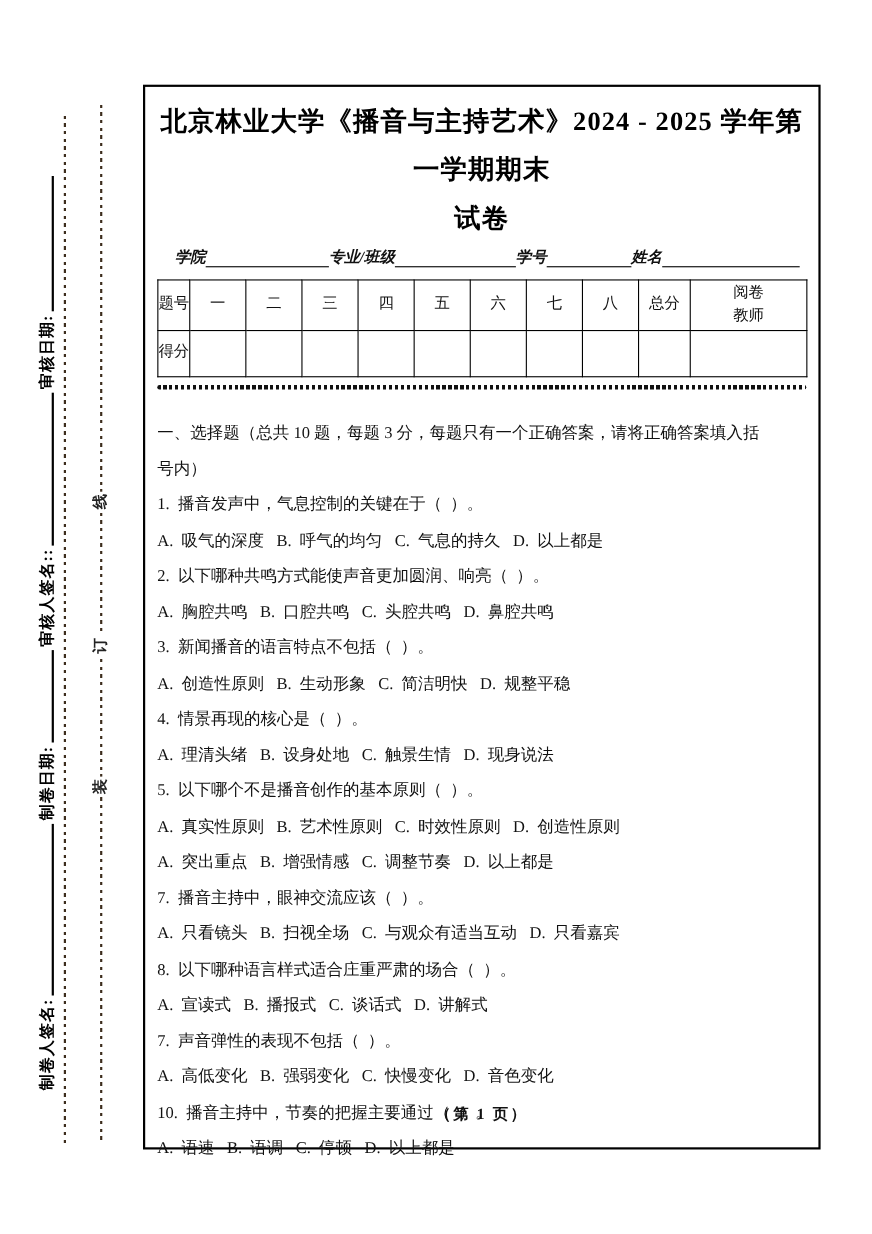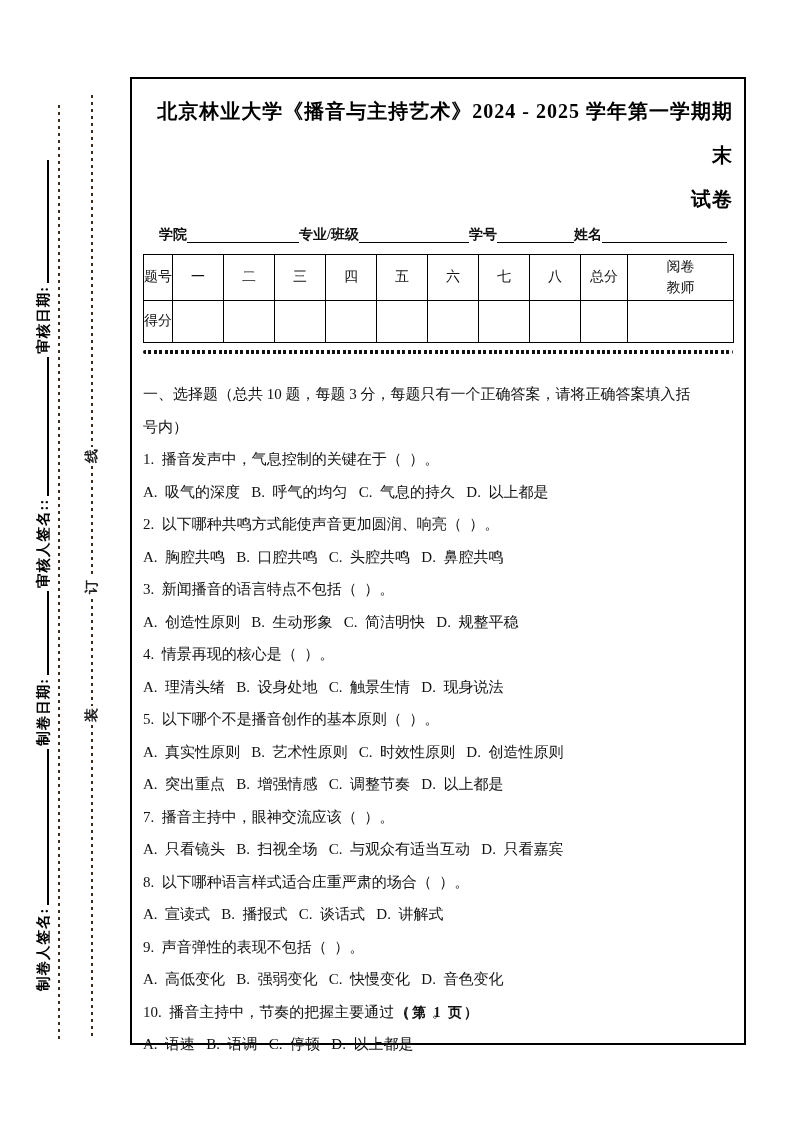--- a/index.html
+++ b/index.html
@@ -35,30 +35,30 @@
     background:#fff;color:#222;font-size:14px;font-weight:bold;
     text-align:center;line-height:18px;transform:rotate(-90deg);
   }
 
   
   .frame{
     position:absolute;left:130px;top:77px;width:616px;height:968px;
     border:2px solid #000;box-sizing:border-box;padding:0 11px;
   }
   .title{
-    margin-top:10px;text-align:right;font-weight:bold;
-    font-size:20px;line-height:44px;letter-spacing:1px;color:#000;font-family:Liberation Serif, serif;
+    margin-top:10px;text-align:center;font-weight:bold;
+    font-size:24px;line-height:44px;letter-spacing:1px;color:#000;font-family:Liberation Serif, serif;
   }
   .title .t2{display:block;}
 
   .info-row{
     margin-top:3px;display:flex;align-items:flex-end;
     font-size:14px;font-weight:bold;padding:0 6px 0 16px;height:19px;
   }
-  .info-label{white-space:nowrap;line-height:17px;}
+  .info-label{white-space:nowrap;line-height:17px;font-style:italic;}
   .info-blank{display:inline-block;border-bottom:1.5px solid #000;height:16px;}
   .fb0{width:112px;}.fb1{width:110px;}.fb2{width:77px;}.fb3{flex:1;}
 
   table.score{
     margin-top:11px;border-collapse:collapse;table-layout:fixed;
     width:591px;font-size:14px;
   }
   table.score td{
     border:1.6px solid #000;text-align:center;vertical-align:middle;
     padding:0;overflow:hidden;
@@ -180,21 +180,21 @@
           <div class="qline">A.  创造性原则   B.  生动形象   C.  简洁明快   D.  规整平稳</div>
           <div class="qline">4.  情景再现的核心是（  ）。</div>
           <div class="qline">A.  理清头绪   B.  设身处地   C.  触景生情   D.  现身说法</div>
           <div class="qline">5.  以下哪个不是播音创作的基本原则（  ）。</div>
           <div class="qline">A.  真实性原则   B.  艺术性原则   C.  时效性原则   D.  创造性原则</div>
           <div class="qline">A.  突出重点   B.  增强情感   C.  调整节奏   D.  以上都是</div>
           <div class="qline">7.  播音主持中，眼神交流应该（  ）。</div>
           <div class="qline">A.  只看镜头   B.  扫视全场   C.  与观众有适当互动   D.  只看嘉宾</div>
           <div class="qline">8.  以下哪种语言样式适合庄重严肃的场合（  ）。</div>
           <div class="qline">A.  宣读式   B.  播报式   C.  谈话式   D.  讲解式</div>
-          <div class="qline">9.  声音弹性的表现不包括（  ）。</div>
+          <div class="qline">7.  声音弹性的表现不包括（  ）。</div>
           <div class="qline">A.  高低变化   B.  强弱变化   C.  快慢变化   D.  音色变化</div>
           <div class="qline">10.  播音主持中，节奏的把握主要通过（  ）。</div>
           <div class="qline">A.  语速   B.  语调   C.  停顿   D.  以上都是</div>
         </div>
     </div>
 
   </div>
 
   <div class="footer">（第 1 页）</div>
 

